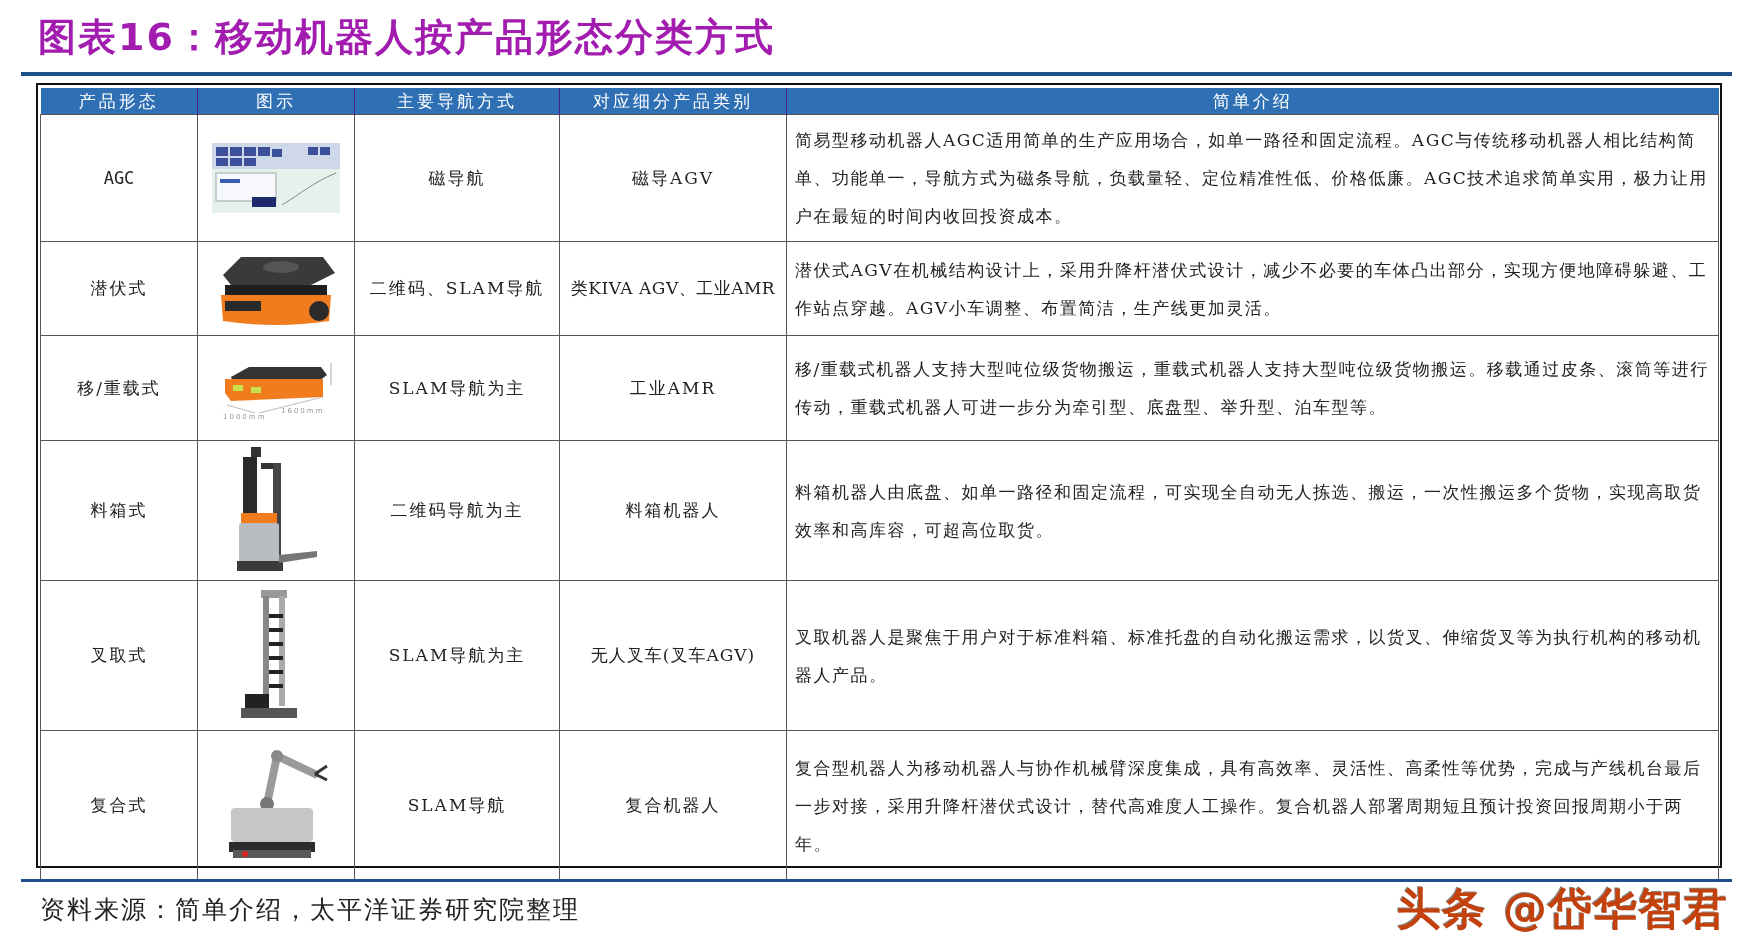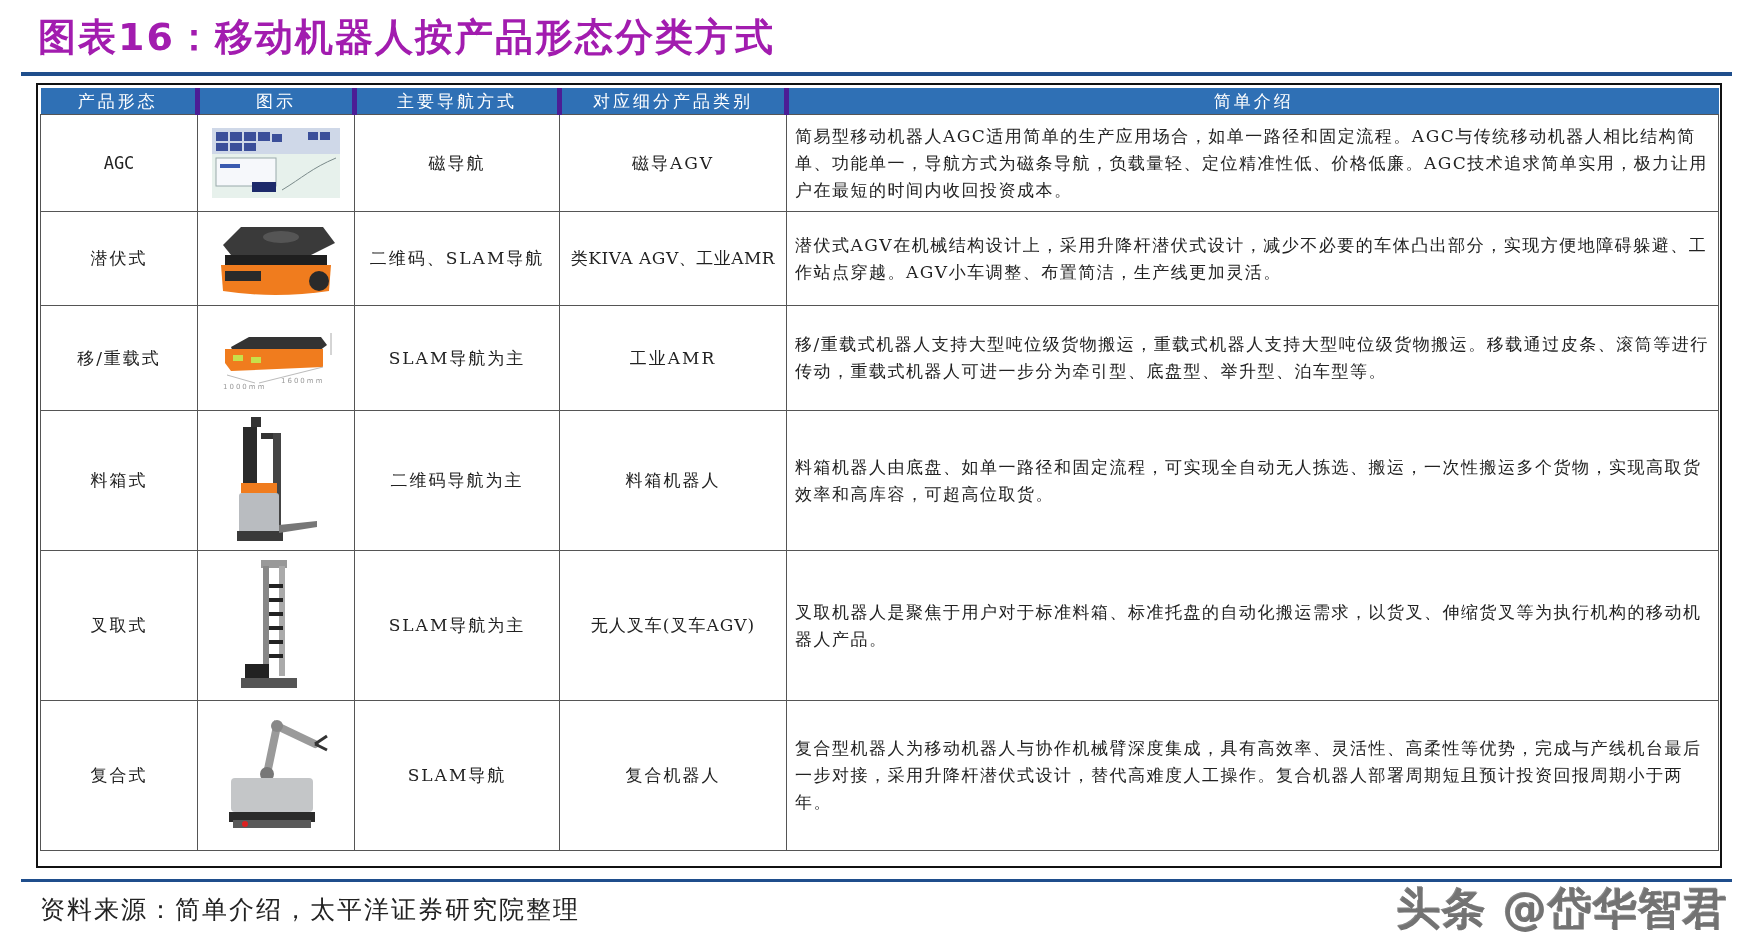--- a/index.html
+++ b/index.html
@@ -5,29 +5,29 @@
     html, body { margin:0; padding:0; background:#ffffff; }
     body { width:1752px; height:952px; position:relative; overflow:hidden;
            font-family:"DejaVu Serif","Liberation Serif",serif; color:#222; }
     .title { position:absolute; left:38px; top:18px; font-size:38px; font-weight:bold;
              color:#a21caf; letter-spacing:2px; font-family:"DejaVu Sans","Liberation Sans",sans-serif; line-height:1; }
     .rule-top { position:absolute; left:21px; top:72px; width:1711px; height:4px; background:#1F4E8C; }
     .table-wrap { position:absolute; left:36px; top:83px; width:1686px; height:785px;
                   border:2px solid #111; box-sizing:border-box; padding:3px 6px 4px 2px; }
     table { border-collapse:collapse; width:1678px; table-layout:fixed; }
     th { background:#2F70B5; color:#ffffff; font-weight:normal; font-size:17px; height:26px;
-         border-right:5px solid #4c1d95; letter-spacing:3px; padding:0; }
+         border-right:1px solid #4c1d95; letter-spacing:3px; padding:0; }
     th:last-child { border-right:none;margin-left:30px; }
     td { border:1px solid #555; text-align:center; vertical-align:middle; font-size:17px; padding:0;
          letter-spacing:2px; }
-    td.desc { text-align:left; padding:6px 8px; font-size:17px; line-height:27px; letter-spacing:1.5px; }
+    td.desc { text-align:left; padding:6px 8px; font-size:17px; line-height:38px; letter-spacing:1.5px; }
     .img-box { margin:0 auto; display:flex; align-items:center; justify-content:center; }
     .rule-bottom { position:absolute; left:21px; top:879px; width:1711px; height:3px; background:#1F4E8C; }
     .source { position:absolute; left:40px; top:893px; font-size:25px; letter-spacing:2px; color:#222; }
-    .watermark { position:absolute; right:24px; top:880px; font-size:44px; font-weight:bold; color:#737373;
+    .watermark { position:absolute; right:24px; top:880px; font-size:44px; font-weight:bold; color:#c2410c;
                  font-family:"DejaVu Sans","Liberation Sans",sans-serif;
                  text-shadow: 2px 2px 0 #fff, -1px -1px 0 #888; letter-spacing:1px; }
   </style>
 </head>
 <body>
 
 <div class="title">图表16：移动机器人按产品形态分类方式</div>
 <div class="rule-top"></div>
 
 <div class="table-wrap">

